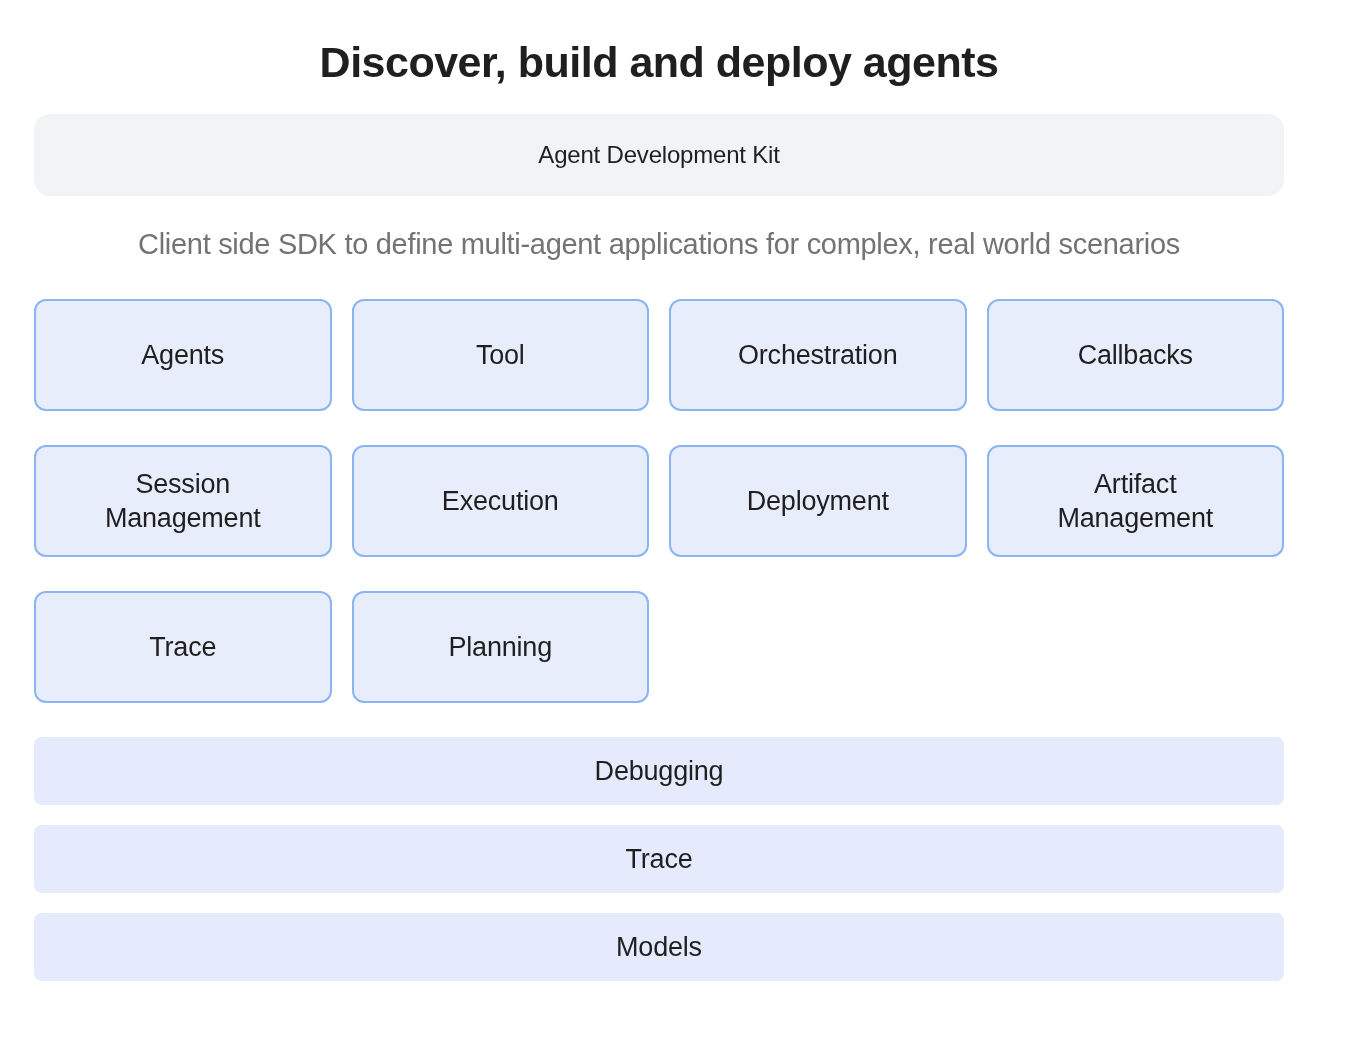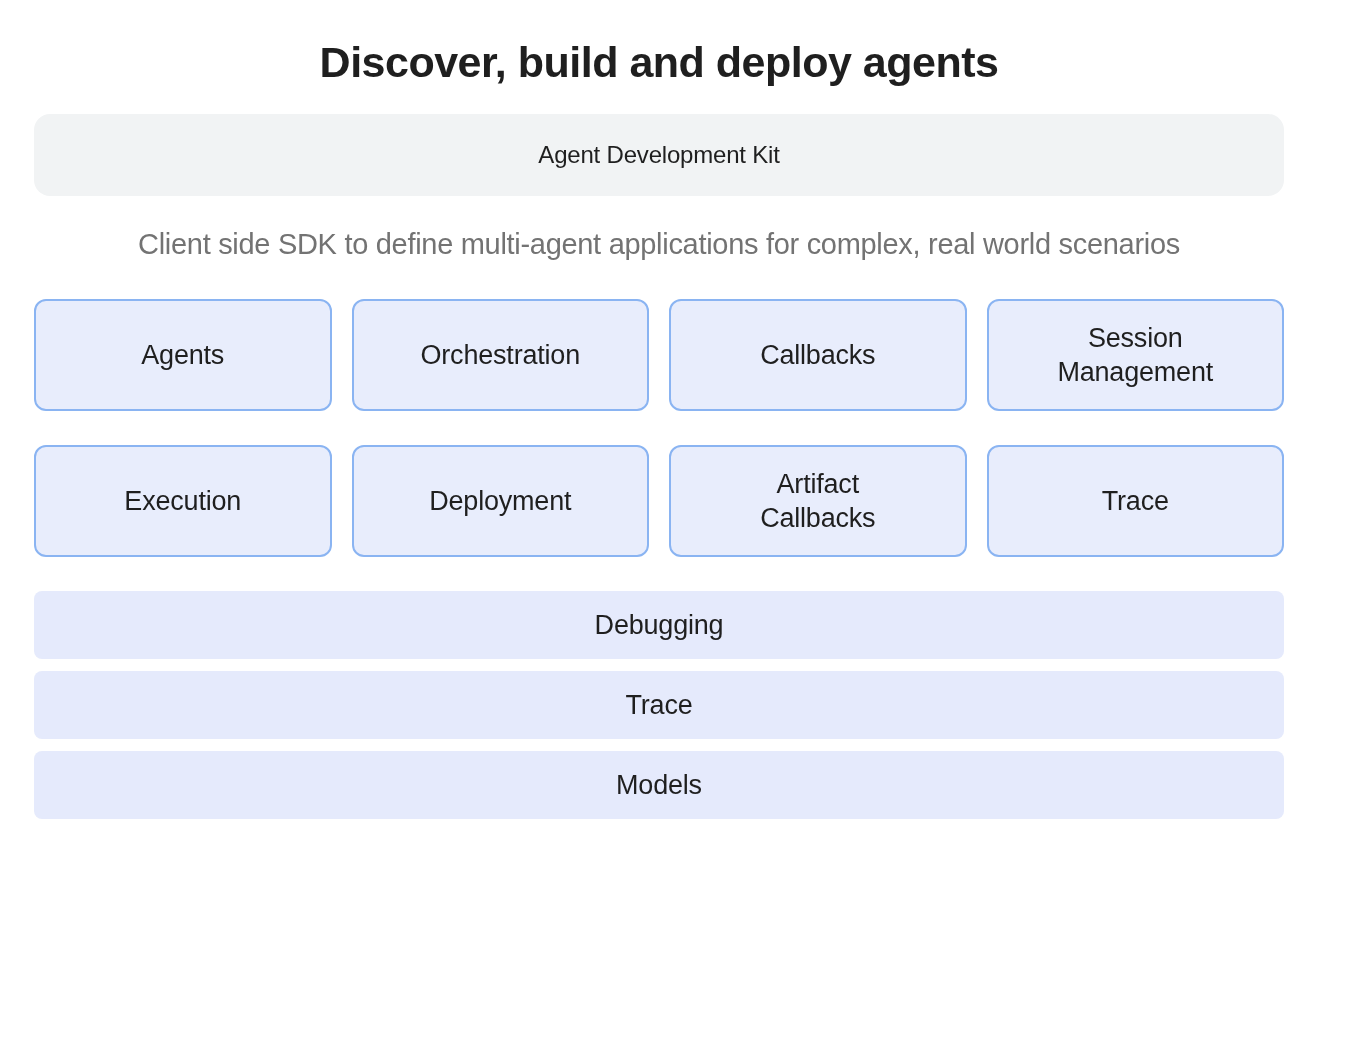--- a/index.html
+++ b/index.html
@@ -92,21 +92,21 @@
     font-weight: 400;
     color: #1f1f1f;
     line-height: 1.28;
     letter-spacing: -0.2px;
     white-space: pre-line;
   }
 
   .bars {
     display: flex;
     flex-direction: column;
-    gap: 12px;
+    gap: 20px;
     padding-top: 34px;
   }
   .bar {
     background: #e5eafc;
     border-radius: 8px;
     height: 68px;
     display: flex;
     align-items: center;
     justify-content: center;
     box-sizing: border-box;
@@ -132,20 +132,23 @@
     </div>
 
     <p class="kit-subtitle">Client side SDK to define multi-agent applications for complex, real world scenarios</p>
 
     <div class="grid">
 
       <div class="feature-card">
         <span class="feature-card-label">Agents</span>
       </div>
 
+      <div class="feature-card">
+        <span class="feature-card-label">Tool</span>
+      </div>
 
       <div class="feature-card">
         <span class="feature-card-label">Orchestration</span>
       </div>
 
       <div class="feature-card">
         <span class="feature-card-label">Callbacks</span>
       </div>
 
 
@@ -157,28 +160,31 @@
       <div class="feature-card">
         <span class="feature-card-label">Execution</span>
       </div>
 
       <div class="feature-card">
         <span class="feature-card-label">Deployment</span>
       </div>
 
       <div class="feature-card">
         <span class="feature-card-label">Artifact
-Callbacks</span>
+Management</span>
       </div>
 
       <div class="feature-card">
         <span class="feature-card-label">Trace</span>
       </div>
 
 
+      <div class="feature-card">
+        <span class="feature-card-label">Planning</span>
+      </div>
 
     </div>
 
     <div class="bars">
 
       <div class="bar">
         <span class="bar-label">Debugging</span>
       </div>
 
       <div class="bar">

